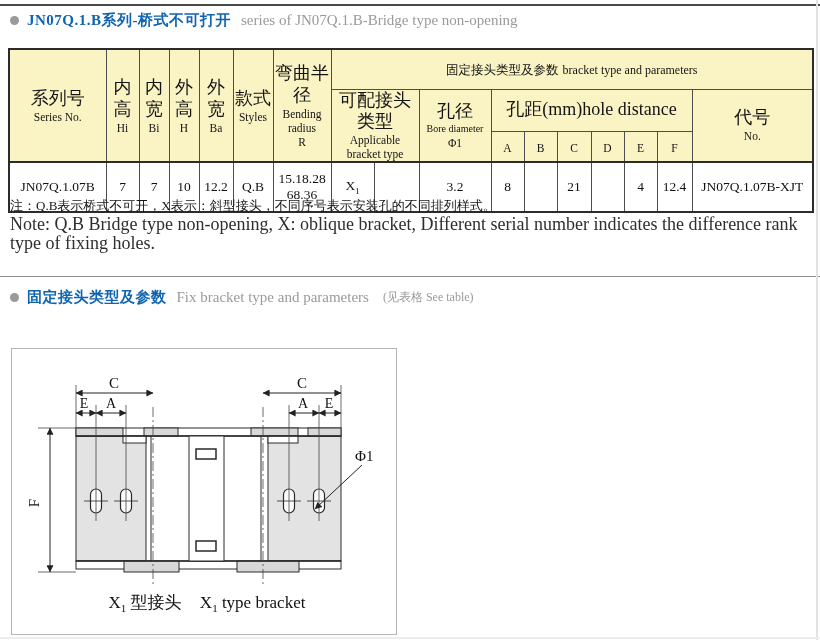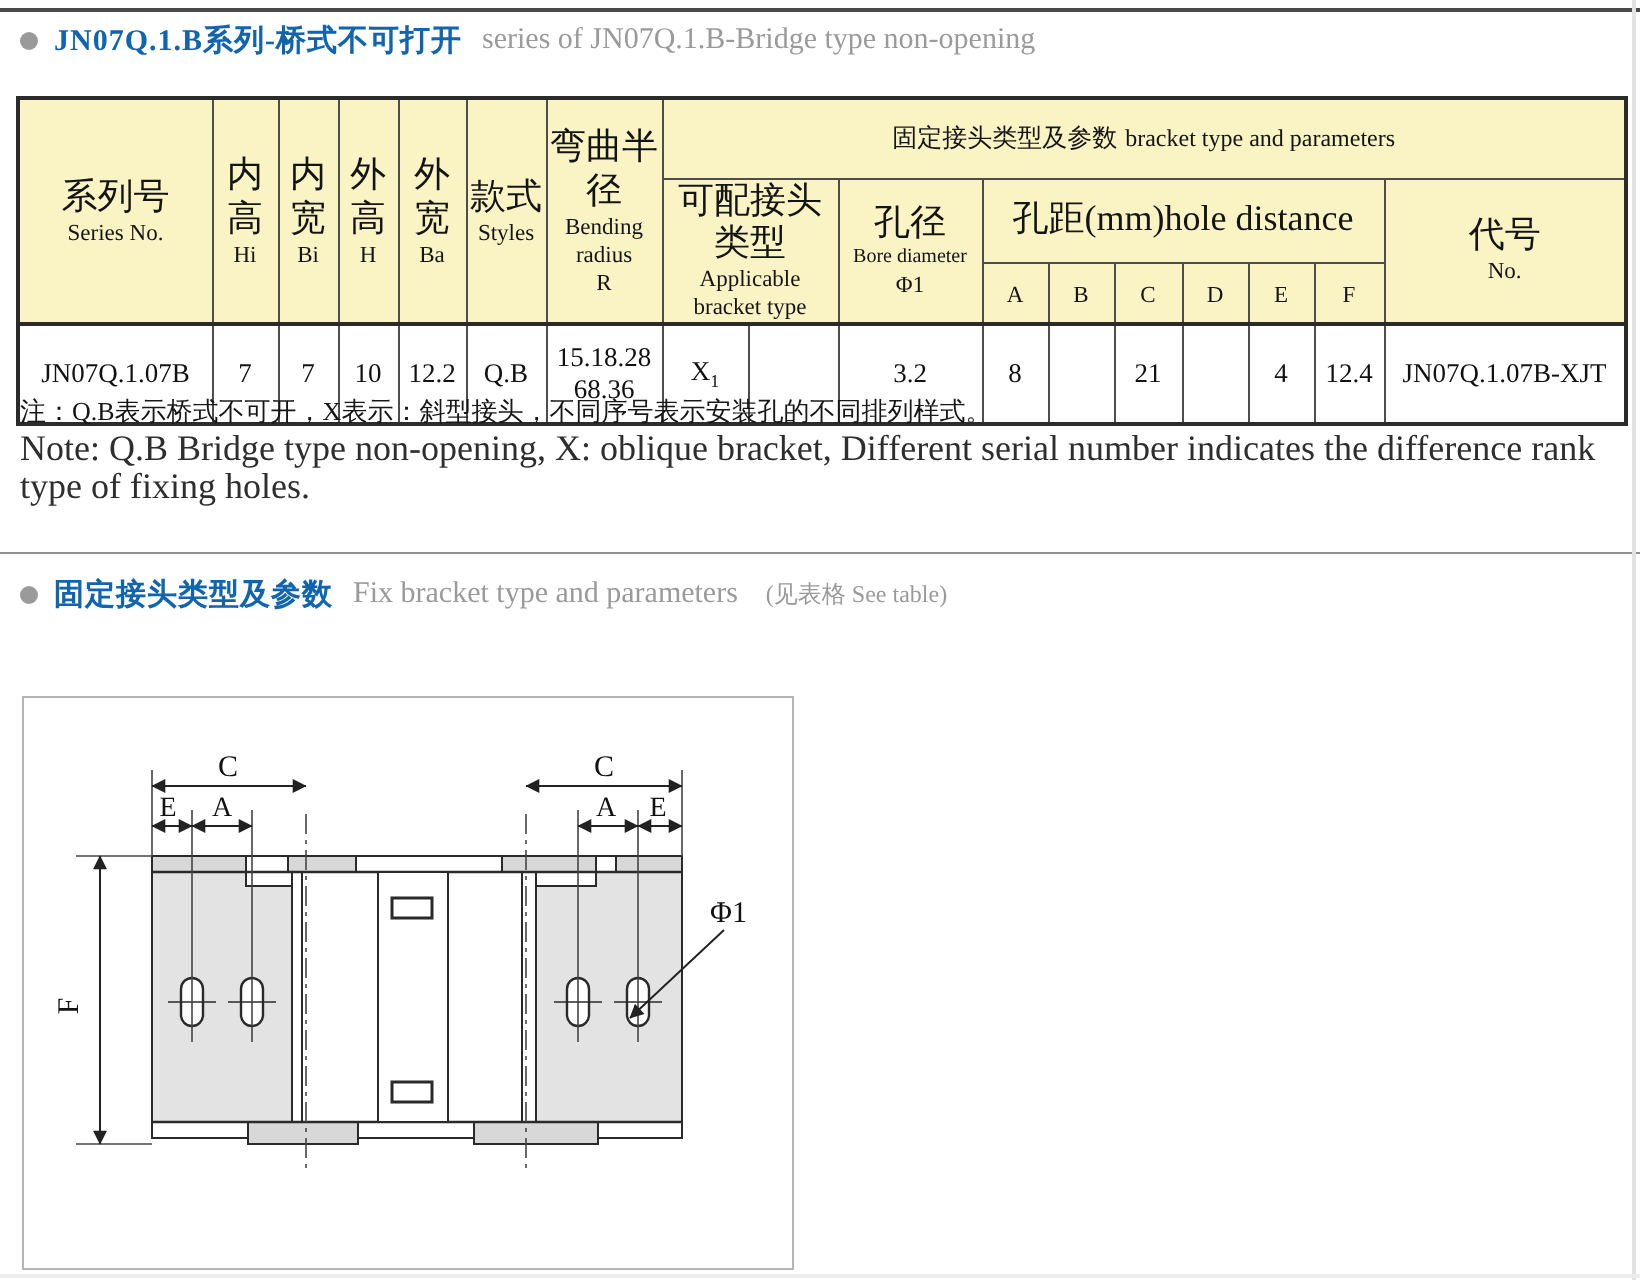--- a/index.html
+++ b/index.html
@@ -262,17 +262,23 @@
         <text x="290" y="39">C</text>
         <text x="72" y="59" font-size="14">E</text>
         <text x="99" y="59" font-size="14">A</text>
         <text x="291" y="59" font-size="14">A</text>
         <text x="317" y="59" font-size="14">E</text>
         <text x="27" y="154" transform="rotate(-90 27 154)">F</text>
         <text x="343" y="112" text-anchor="start">Φ1</text>
       </g>
     </svg>
 
+    <div class="diagram-caption">
+      <span>X</span><sub>1</sub>
+      <span>型接头</span>
+      <span class="cap-gap">X</span><sub>1</sub>
+      <span>type bracket</span>
+    </div>
   </div>
 
   <div class="edge-right"></div>
   <div class="edge-bottom"></div>
 </div>
 
 </body></html>

